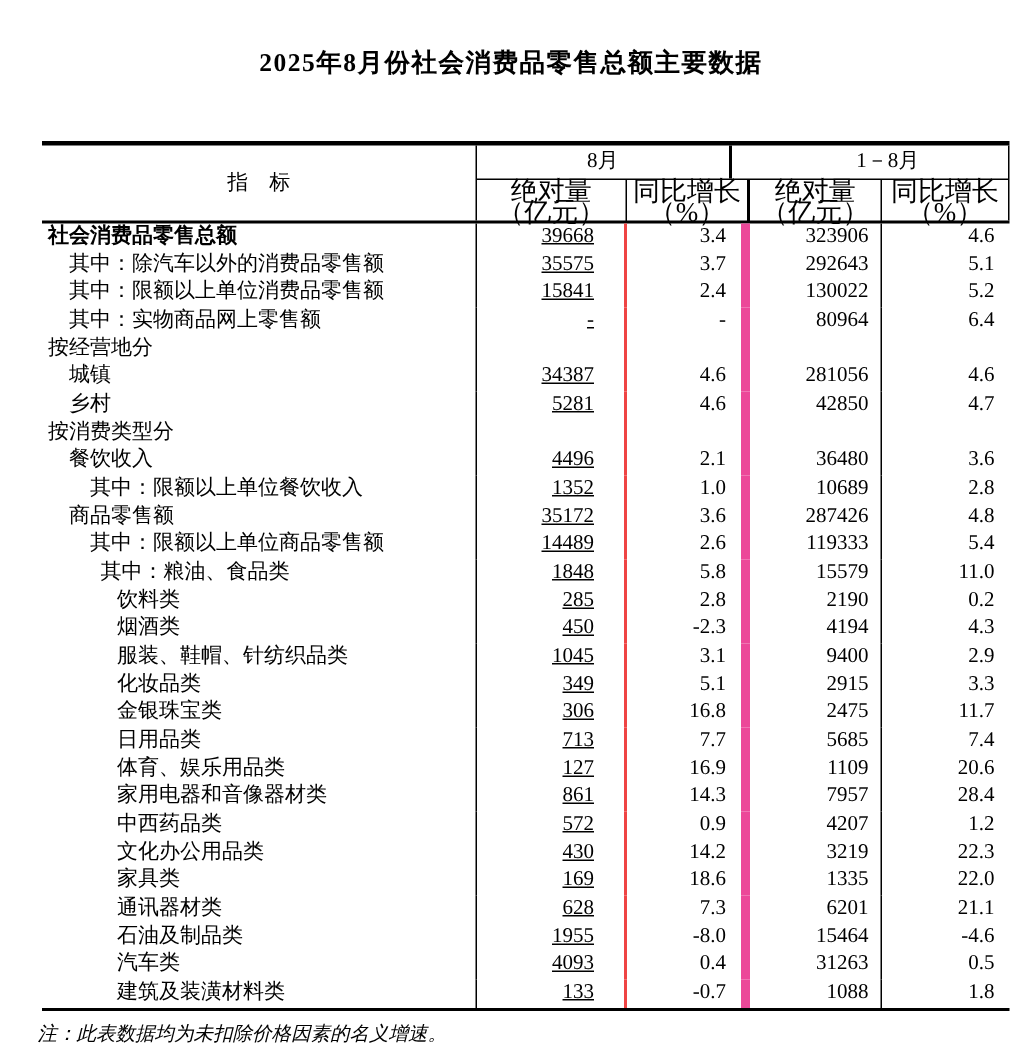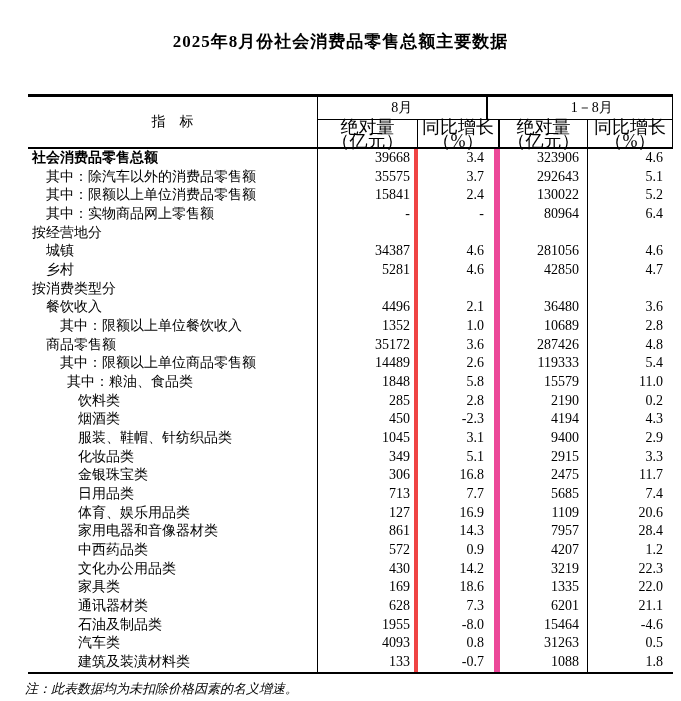--- a/index.html
+++ b/index.html
@@ -36,21 +36,21 @@
   .g-ytd { width: 172px; margin-left: 24px; }
   .s-row { display: flex; flex: 1; }
   .s-cell { display: flex; flex-direction: column; align-items: center; justify-content: center; line-height: 14px; font-size: 18px; }
   .s1 { width: 100px; border-right: 1px solid #000; }
   .s2 { width: 82px;  border-right: 2px solid #000; }
   .s3 { width: 88px;  border-right: 1px solid #000; }
   .s4 { width: 84px; }
   .tbody { width: 645px; }
   .row { display: flex; height: 18.68px; line-height: 18.6px; }
   .c0 { width: 290px; border-right: 1px solid #000; white-space: nowrap; overflow: hidden; }
-  .c1 { width: 100px; border-right: 4px solid #ef4444; text-align: right; padding-right: 4px; }
+  .c1 { width: 100px; border-right: 2px solid #ef4444; text-align: right; padding-right: 20px; text-decoration: underline; }
   .c2 { width: 82px;  border-right: 6px solid #ec4899; text-align: right; padding-right: 10px; }
   .c3 { width: 88px;  border-right: 1px solid #000; text-align: right; padding-right: 8px; }
   .c4 { width: 85px;  text-align: right; padding-right: 10px; }
   .ind0 { padding-left: 4px; }
   .ind1 { padding-left: 18px; }
   .ind2 { padding-left: 32px; }
   .ind3 { padding-left: 39px; }
   .ind4 { padding-left: 50px; }
   .bold { font-weight: bold; }
   .note {
@@ -272,21 +272,21 @@
         <div class="row">
           <div class="c0 ind4">石油及制品类</div>
           <div class="c1">1955</div>
           <div class="c2">-8.0</div>
           <div class="c3">15464</div>
           <div class="c4">-4.6</div>
         </div>
         <div class="row">
           <div class="c0 ind4">汽车类</div>
           <div class="c1">4093</div>
-          <div class="c2">0.8</div>
+          <div class="c2">0.4</div>
           <div class="c3">31263</div>
           <div class="c4">0.5</div>
         </div>
         <div class="row">
           <div class="c0 ind4">建筑及装潢材料类</div>
           <div class="c1">133</div>
           <div class="c2">-0.7</div>
           <div class="c3">1088</div>
           <div class="c4">1.8</div>
         </div>

